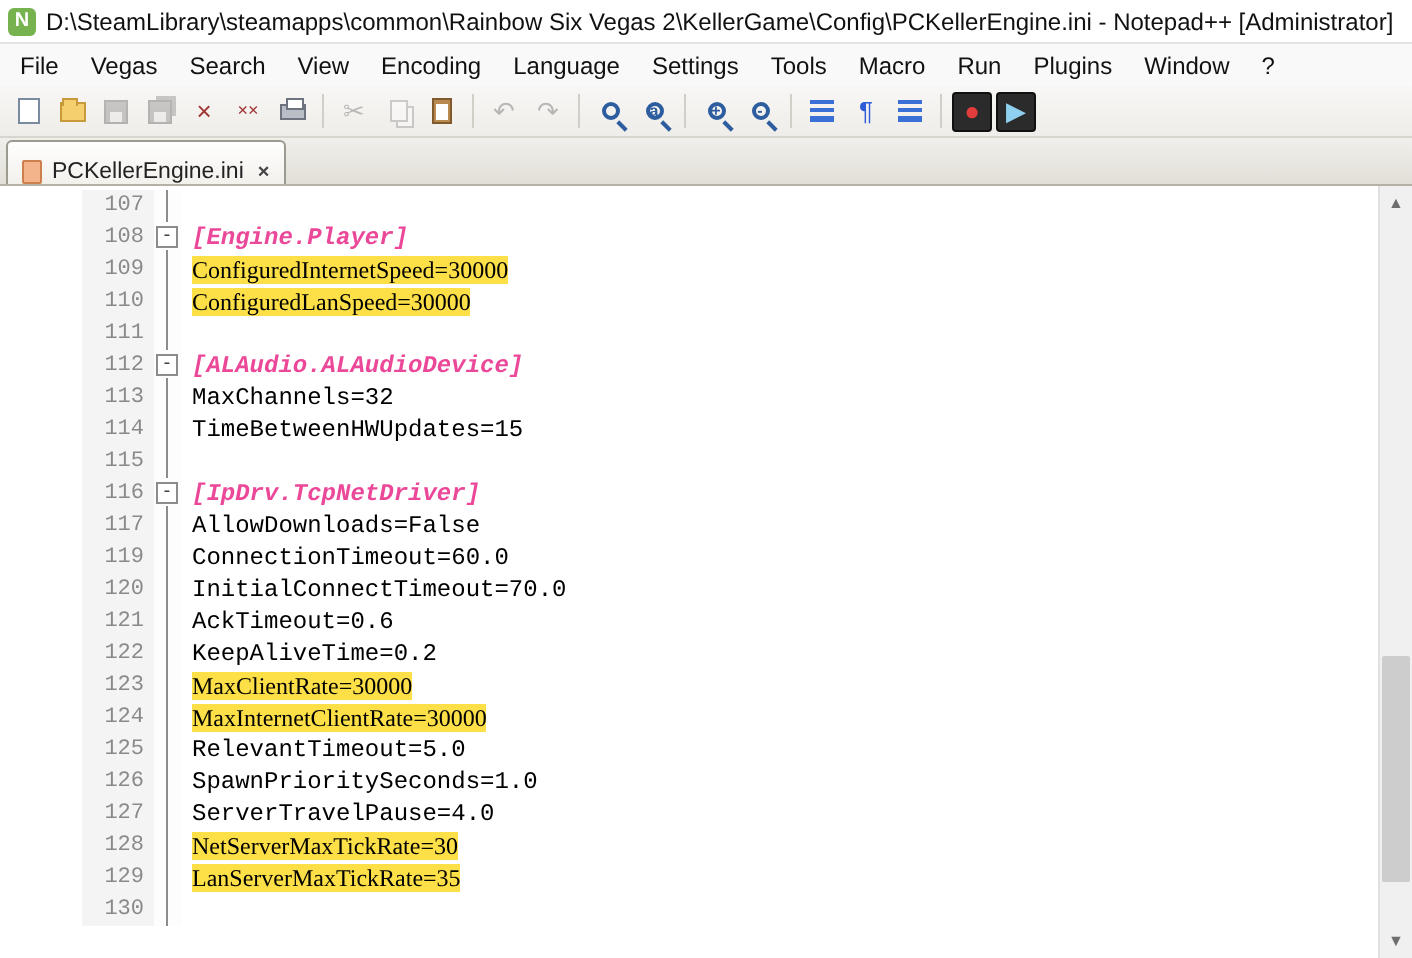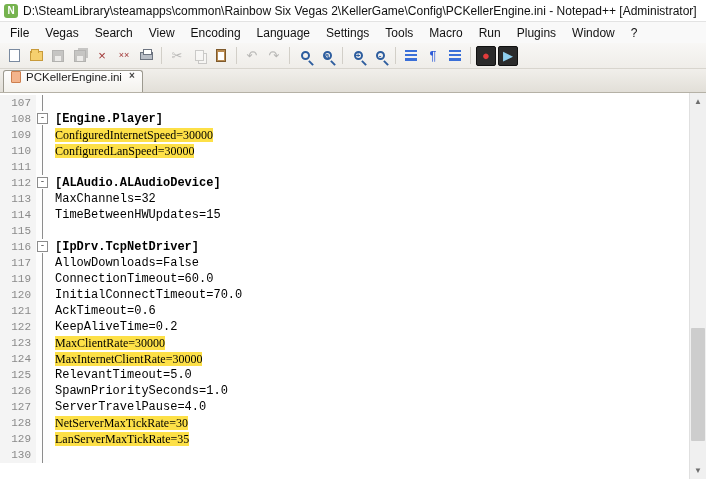--- a/index.html
+++ b/index.html
@@ -51,38 +51,38 @@
   .mag .mg { position:absolute; left:0; top:-2px; width:5px; text-align:center;
              font:bold 8px/9px "Liberation Sans",sans-serif; color:#2d5d9e; }
   .ic-bars { width:12px; height:11px;
              background:linear-gradient(#3a6fd8 2px, transparent 2px, transparent 4px,
                         #3a6fd8 4px, #3a6fd8 6px, transparent 6px, transparent 8px, #3a6fd8 8px); }
 
   
   .tabbar { height:24px; background:linear-gradient(#f1efeb,#e2dfd8); border-bottom:1px solid #b5b1a6;
             display:flex; align-items:flex-end; padding-left:3px; flex:0 0 24px; }
   .tab { height:22px; background:linear-gradient(#fefefe,#f3f1ec); border:1px solid #9c998f;
-         border-bottom:none; border-radius:3px 3px 0 0; display:flex; align-items:flex-start;
+         border-bottom:none; border-radius:3px 3px 0 0; display:flex; align-items:flex-end;
          gap:5px; padding:0 7px; font-size:11.5px; color:#222; }
   .tab-doc { width:10px; height:12px; background:#f3b48c; border:1px solid #cd7f4e; border-radius:1px; }
   .tab-close { font:bold 10px/10px "Liberation Sans",sans-serif; color:#444; padding-left:2px; }
 
   
-  .editor { flex:1 1 auto; display:flex; background:#fff; position:relative; overflow:hidden; }
+  .editor { flex:1 1 auto; display:flex; background:#fff; position:relative; overflow:hidden;padding-left:41px; }
   .lines-col { flex:1 1 auto; padding-top:2px; overflow:hidden; }
   .line { display:flex; height:16px; font:12px/16px "Liberation Mono","DejaVu Sans Mono",monospace; }
   .ln { width:36px; text-align:right; padding-right:5px; color:#8a8a8a;
         background:#f4f4f4; font-size:11px; flex:0 0 36px; }
   .fold { width:14px; flex:0 0 14px; position:relative; background:#fdfdfd; }
   .fold.mid::before { content:""; position:absolute; left:6px; top:0; bottom:0; border-left:1px solid #8c8c8c; }
   .fold.start::after { content:""; position:absolute; left:6px; top:14px; bottom:0; border-left:1px solid #8c8c8c; }
   .foldbox { position:absolute; left:1px; top:2px; width:11px; height:11px; background:#fff;
              border:1px solid #8c8c8c; color:#333; font:9px/9px "Liberation Mono",monospace; text-align:center; }
   .code { padding-left:5px; white-space:pre; color:#000; }
-  .sec { color:#000000; font-weight:bold; }
+  .sec { color:#ec4899; font-weight:bold;font-style:italic; }
   .hl { background:#fde047;font-family:Liberation Serif, serif; }
 
   
   .scrollbar { width:17px; flex:0 0 17px; background:#f0f0f0; border-left:1px solid #e0e0e0;
                display:flex; flex-direction:column; }
   .sb-btn { height:17px; text-align:center; font-size:8px; color:#6e6e6e; line-height:17px; }
   .sb-track { flex:1 1 auto; position:relative; }
   .sb-thumb { position:absolute; left:1px; right:1px; top:62%; height:32%;
               background:#cdcdcd; border-radius:1px; }
 </style>

